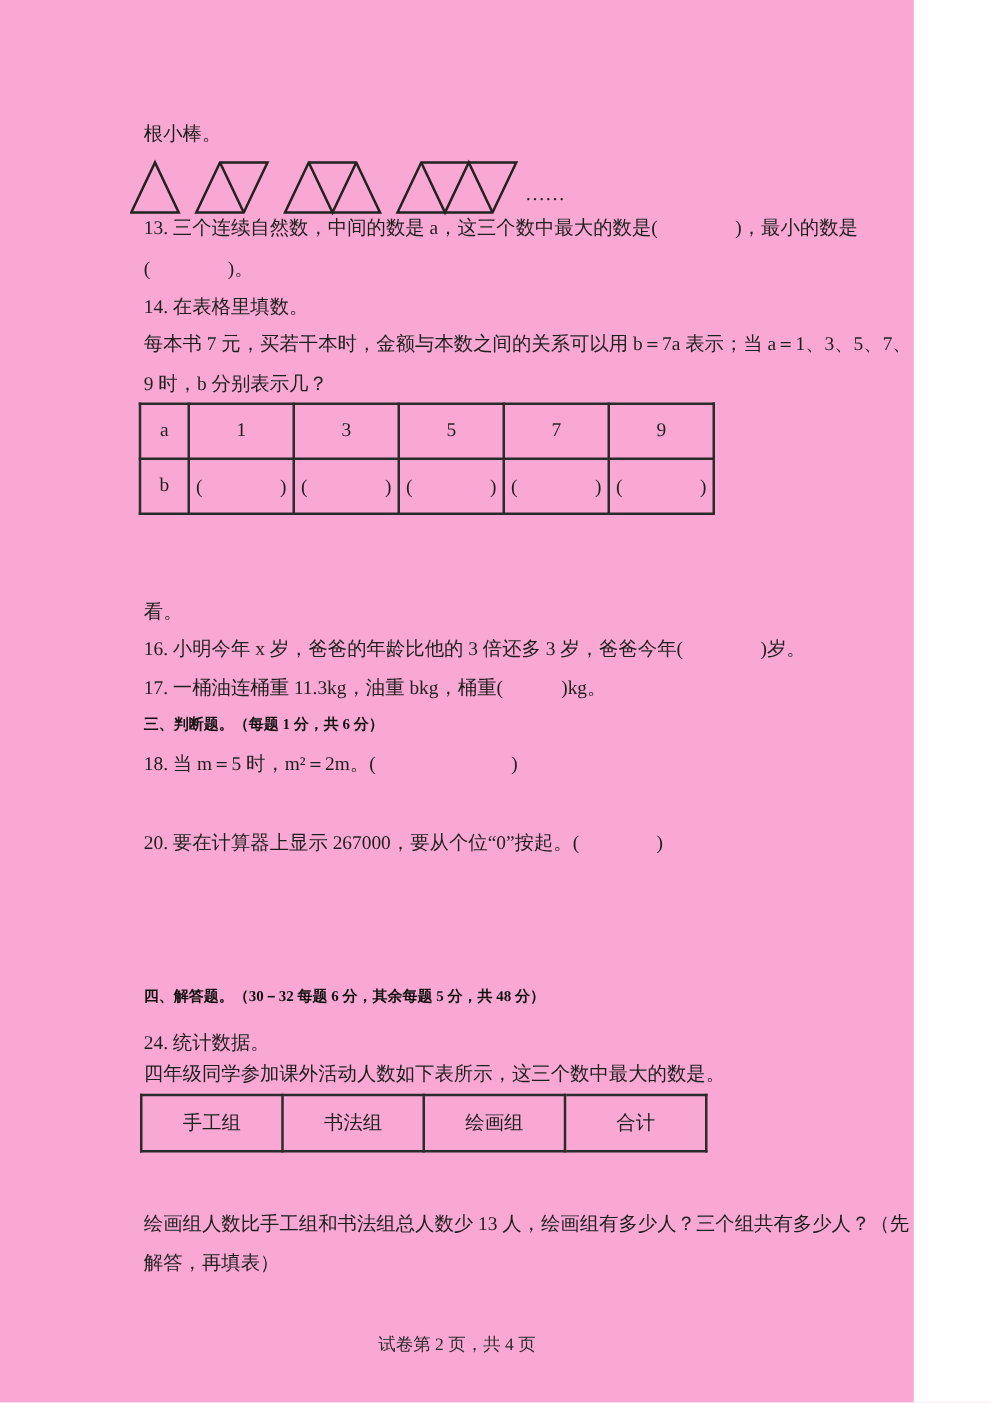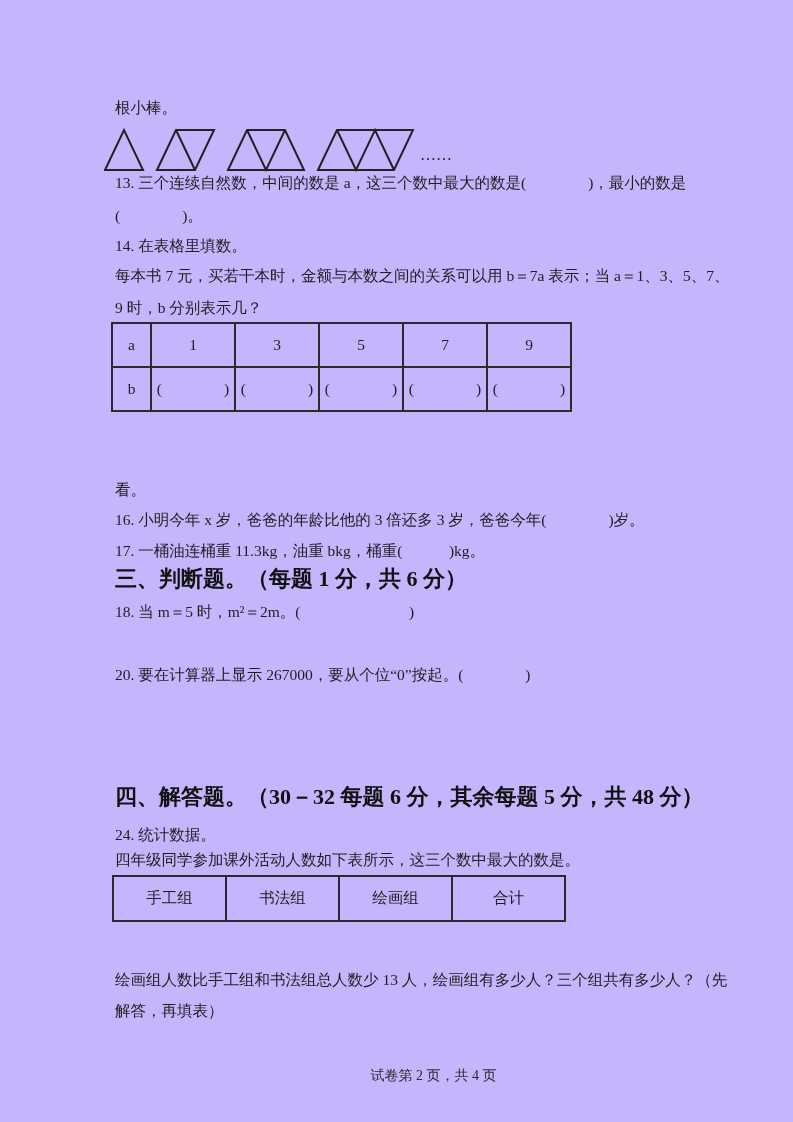--- a/index.html
+++ b/index.html
@@ -1,34 +1,34 @@
 <!DOCTYPE html>
 <html><head>
 <meta charset="utf-8">
 <style>
   html,body{margin:0;padding:0;background:#ffffff;}
   .page{
     position:relative;
-    width:793px;height:1122px;
-    background:#c4b5fd;
+    width:731px;height:1122px;
+    background:#f9a8d4;
     overflow:hidden;
     font-family:"Liberation Serif","DejaVu Serif",serif;
     color:#1e1e1e;
   }
   .ln{
     position:absolute;
     left:115px;
     white-space:nowrap;
     font-size:15.5px;
     line-height:18px;
     color:#1e1e1e;
   }
   .sec{
     font-weight:bold;
-    font-size:22px;
+    font-size:12px;
     color:#111;
   }
   .fig{
     position:absolute;
     left:104px;top:124px;
   }
   table.grid{
     position:absolute;
     border-collapse:collapse;
     table-layout:fixed;
@@ -46,21 +46,20 @@
   #table-14 td{height:42px;}
   #table-24{left:112px;top:875px;}
   #table-24 td{height:43px;margin-top:41px;}
   .footer{
     position:absolute;
     left:0;top:1067px;
     width:100%;
     text-align:center;
     font-size:14px;
     color:#2a2a2a;
-    margin-left:37px;
   }
 </style>
 </head>
 <body>
 
 <div class="page">
 
   <div class="ln" style="top:99px">根小棒。</div>
 
   <svg class="fig" width="440" height="54" viewBox="0 0 440 54">

